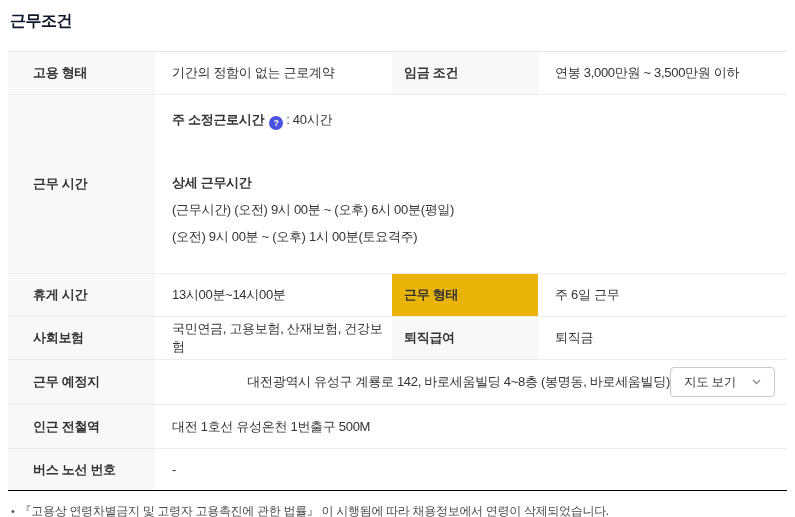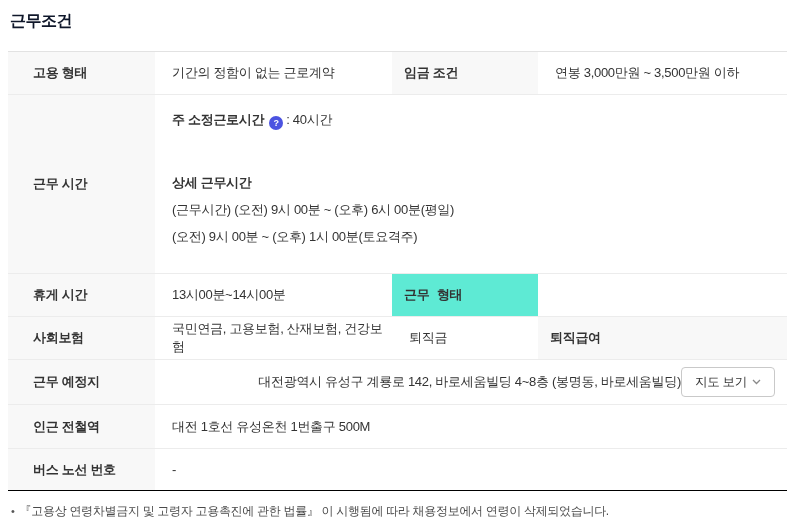--- a/index.html
+++ b/index.html
@@ -56,21 +56,21 @@
     background: #4b53e1; color: #fff;
     font-size: 9px; font-weight: 700; line-height: 14px;
     vertical-align: -2px; margin: 0 3px 0 5px;
     cursor: pointer;
   }
   .detail { margin-top: 39px; line-height: 27px; }
 
   
   .cell-between { justify-content: flex-end; padding-right: 12px; }
   .map-btn {
-    display: inline-flex; align-items: center; gap: 5px;
+    display: inline-flex; align-items: center; gap: 16px;
     height: 30px; padding: 0 13px;
     background: #fff; border: 1px solid #c9c9c9; border-radius: 4px;
     font-size: 12.5px; color: #333; letter-spacing: -0.3px;
     font-family: inherit; cursor: pointer;
   }
   .map-btn svg { display: block; }
 
   .footer {
     margin-top: 12px; padding-left: 3px;
     font-size: 12px; color: #4a4a4a; letter-spacing: -0.3px;
@@ -105,28 +105,29 @@
           <div class="b">상세 근무시간</div>
           <div>(근무시간) (오전) 9시 00분 ~ (오후) 6시 00분(평일)</div>
           <div>(오전) 9시 00분 ~ (오후) 1시 00분(토요격주)</div>
         </div>
       </div>
     </div>
 
     <div class="row h42">
       <div class="cell th th-a h42" style="background: rgb(248, 248, 248);">휴게 시간</div>
       <div class="cell td h42">13시00분~14시00분</div>
-      <div class="cell th th-b h42" style="background: #5eead4; font-family: Liberation Mono, monospace;">근무 형태</div>
+      <div class="cell th th-b h42" style="background: #eab308;">근무 형태</div>
+      <div class="cell td h42">주 6일 근무</div>
     </div>
 
     <div class="row h42">
       <div class="cell th th-a h42" style="background: rgb(248, 248, 248);">사회보험</div>
       <div class="cell td h42">국민연금, 고용보험, 산재보험, 건강보험</div>
+      <div class="cell th th-b h42" style="background: rgb(248, 248, 248);">퇴직급여</div>
       <div class="cell td h42">퇴직금</div>
-      <div class="cell th th-b h42" style="background: rgb(248, 248, 248);">퇴직급여</div>
     </div>
 
     <div class="row h44">
       <div class="cell th th-a h44" style="background: rgb(248, 248, 248);">근무 예정지</div>
       <div class="cell td span3 h44 cell-between">
         <span>대전광역시 유성구 계룡로 142, 바로세움빌딩 4~8층 (봉명동, 바로세움빌딩)</span>
         <button class="map-btn">
           <span>지도 보기</span>
           <span>
             <svg width="9" height="6" viewBox="0 0 9 6">

